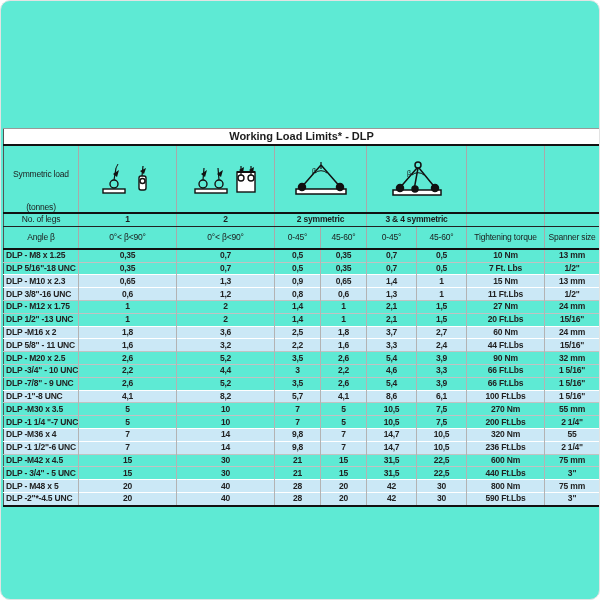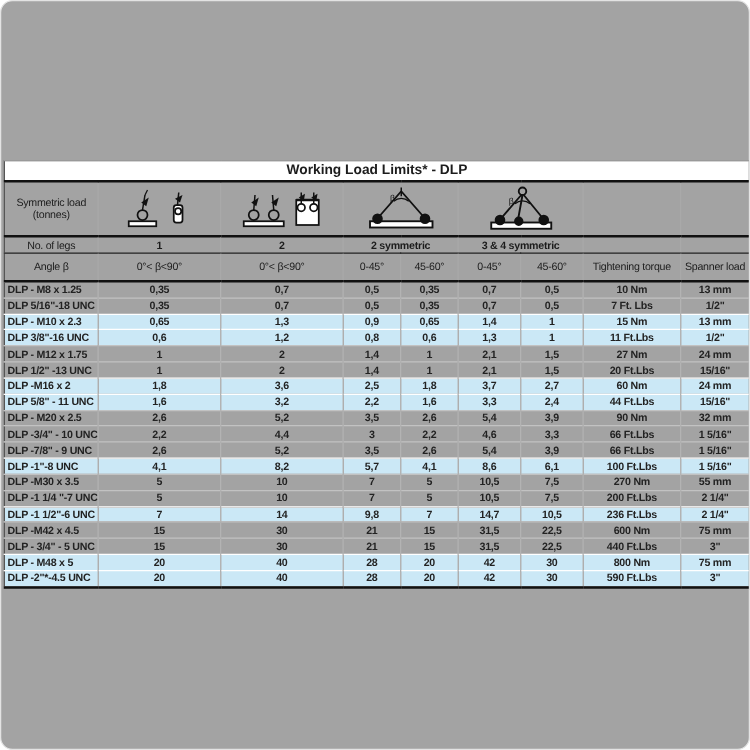--- a/index.html
+++ b/index.html
@@ -1,38 +1,38 @@
 <!DOCTYPE html>
 <html style="--band-blue: #cbe8f6;"><head>
 <meta charset="utf-8">
 <style>
   html,body{margin:0;padding:0;background:#fff;}
   .screen{
-    position:relative;width:600px;height:600px;background:#a3a3a3;
+    position:relative;width:600px;height:600px;background:#5eead4;
     font-family:"Liberation Sans", sans-serif;color:#1c1c1c;
     border:1px solid #e3e3e3;border-radius:10px;box-sizing:border-box;overflow:hidden;
   }
   .wll-table{
     position:absolute;left:2px;top:127px;width:596px;height:343px;
     border-collapse:collapse;table-layout:fixed;
     border-left:1px solid #555;border-right:1px solid #999;border-top:1px solid #999;
   }
   .wll-table td,.wll-table th{
     padding:0;margin:0;text-align:center;vertical-align:middle;
     font-size:8.5px;line-height:1.05;letter-spacing:-0.2px;overflow:hidden;white-space:nowrap;
   }
   
   .title-row th{
     height:15px;font-size:11px;font-weight:bold;letter-spacing:0;
     border-bottom:2px solid #111;background:#fff;
   }
   
   .icons-row td{height:42px;border-left:1px solid #a9a9a9;border-bottom:2px solid #111;}
   .icons-row td:first-child{border-left:none;}
-  .symload-label{font-size:8.5px;}
+  .symload-label{font-size:8.5px;margin-top:24px;}
   
   .legs-row td{height:12px;border-left:1px solid #a9a9a9;border-bottom:1.5px solid #222;font-weight:bold;}
   .legs-row td:first-child{border-left:none;font-weight:normal;}
   
   .angle-row td{height:21px;border-left:1px solid #a9a9a9;border-bottom:2px solid #111;font-size:8.5px;}
   .angle-row td:first-child{border-left:none;margin-top:42px;}
   
   tbody td{
     height:11.8px;border-left:1px solid #b3b3b3;border-top:1px solid #c2c2c2;
     font-weight:bold;color:#222;
@@ -143,21 +143,21 @@
       </tr>
       <tr class="angle-row">
         <td>Angle β</td>
         <td>0°&lt; β&lt;90°</td>
         <td>0°&lt; β&lt;90°</td>
         <td>0-45°</td>
         <td>45-60°</td>
         <td>0-45°</td>
         <td>45-60°</td>
         <td>Tightening torque</td>
-        <td>Spanner load</td>
+        <td>Spanner size</td>
       </tr>
     </thead>
     <tbody>
         <tr>
           <td>DLP - M8 x 1.25</td>
           <td>0,35</td>
           <td>0,7</td>
           <td>0,5</td>
           <td>0,35</td>
           <td>0,7</td>
@@ -302,20 +302,31 @@
           <td>5</td>
           <td>10</td>
           <td>7</td>
           <td>5</td>
           <td>10,5</td>
           <td>7,5</td>
           <td>200 Ft.Lbs</td>
           <td>2 1/4"</td>
         </tr>
         <tr class="band-blue">
+          <td>DLP -M36 x 4</td>
+          <td>7</td>
+          <td>14</td>
+          <td>9,8</td>
+          <td>7</td>
+          <td>14,7</td>
+          <td>10,5</td>
+          <td>320 Nm</td>
+          <td>55</td>
+        </tr>
+        <tr class="band-blue">
           <td>DLP -1 1/2"-6 UNC</td>
           <td>7</td>
           <td>14</td>
           <td>9,8</td>
           <td>7</td>
           <td>14,7</td>
           <td>10,5</td>
           <td>236 Ft.Lbs</td>
           <td>2 1/4"</td>
         </tr>

